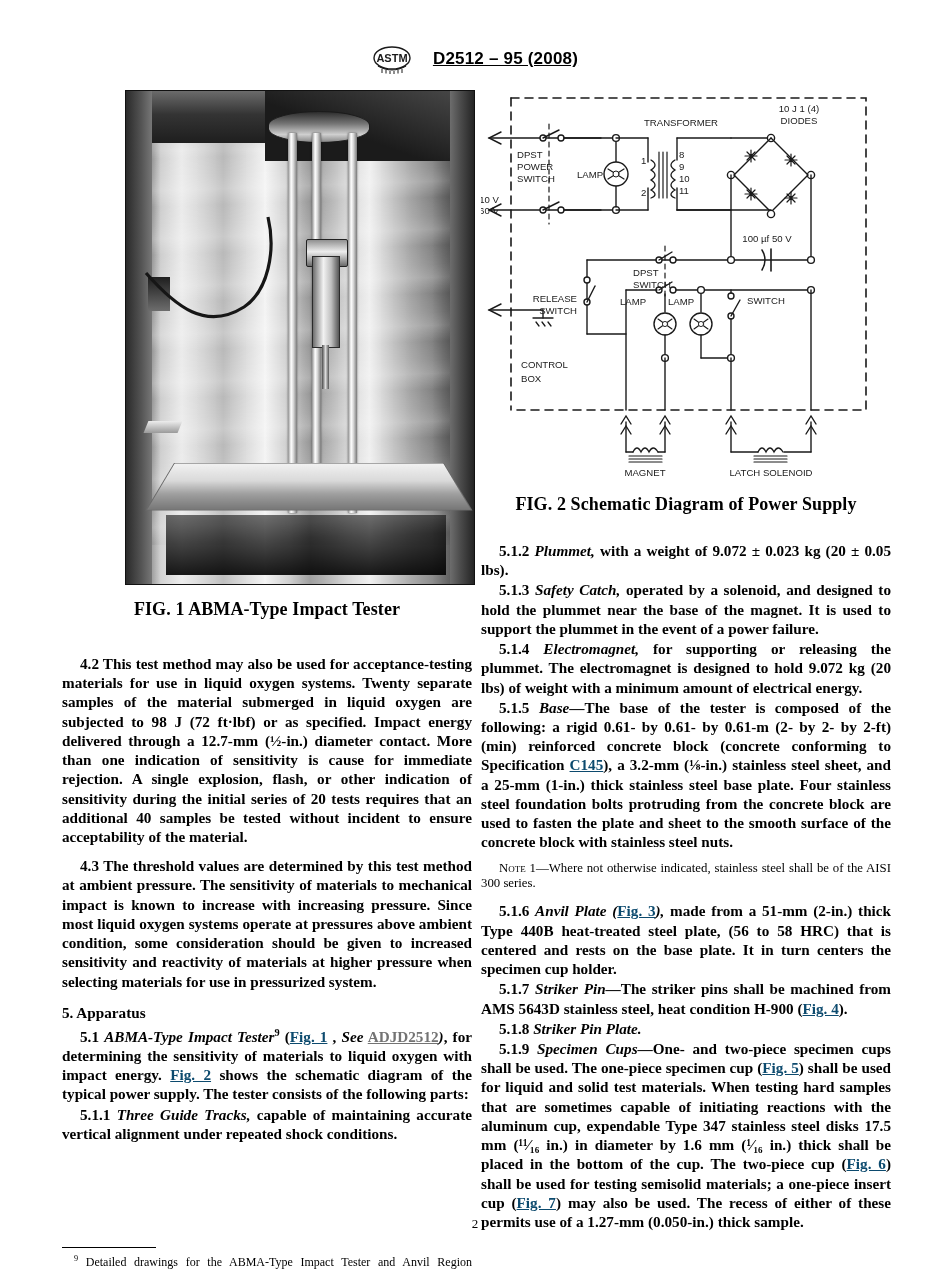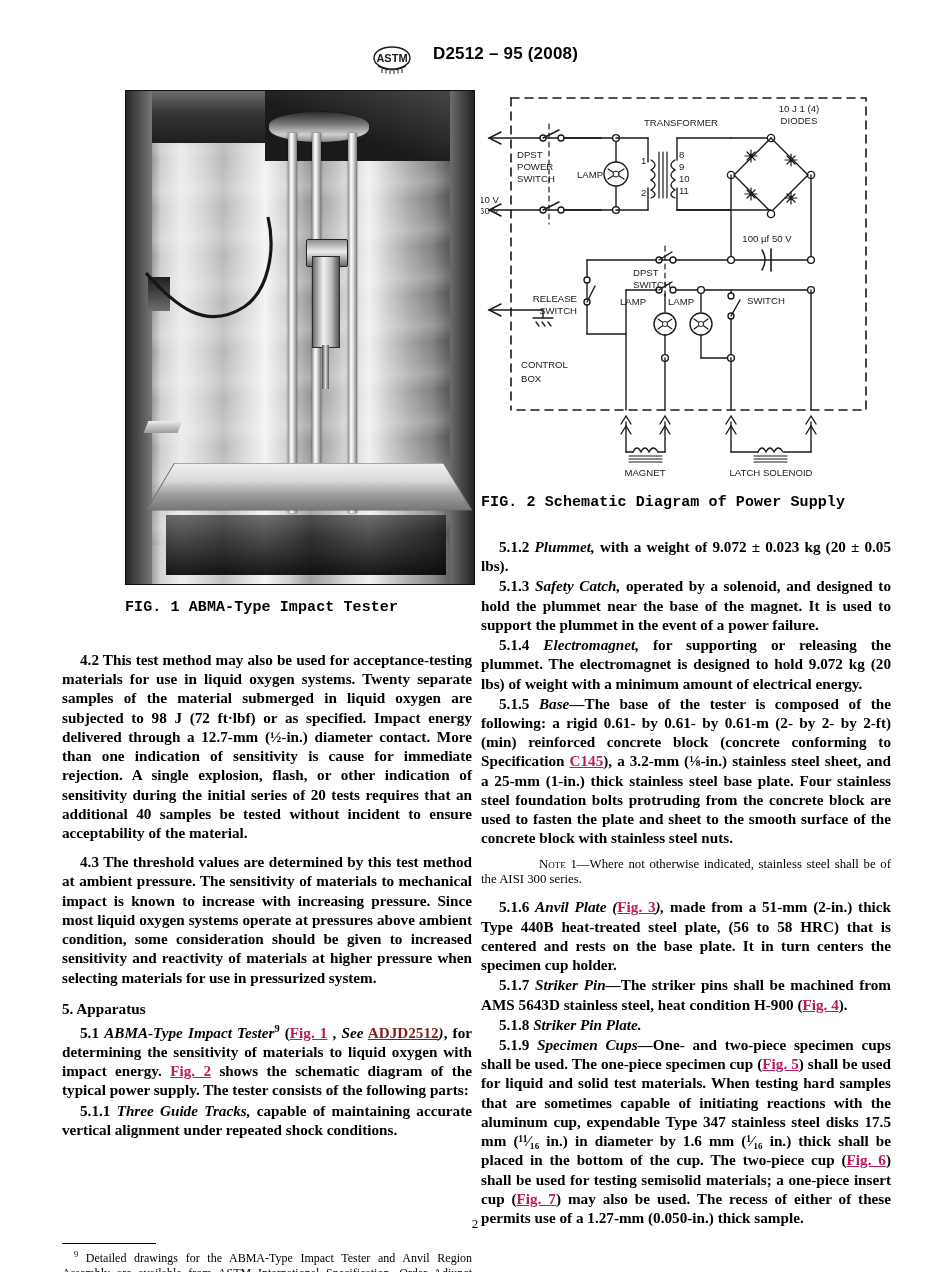--- a/index.html
+++ b/index.html
@@ -17,23 +17,24 @@
   }
 
   
   .page-header {
     position: absolute;
     top: 44px;
     left: 0;
     width: 950px;
     text-align: center;
     display: flex;
-    align-items: flex-start;
+    align-items: center;
     justify-content: center;
     gap: 21px;
+    text-decoration: underline;
   }
   .astm-logo {
     width: 40px;
     height: 30px;
     display: inline-block;
   }
   .header-title {
     font-family: "Liberation Sans", sans-serif;
     font-weight: bold;
     font-size: 17px;
@@ -182,23 +183,24 @@
   }
   .photo .smallclip {
     position: absolute;
     left: 20px; top: 330px;
     width: 34px; height: 12px;
     background: linear-gradient(180deg,#ededed,#9a9a9a);
     transform: skewX(-22deg);
   }
 
   .fig-caption {
-    font-family: Liberation Mono, monospace;
+    font-family: Liberation Serif, serif;
     font-weight: bold;
-    font-size: 15px;
+    font-size: 18px;
+    text-align: center;
     margin-top: 14px;
     letter-spacing: 0.1px;
   }
 
   
   p.body {
     font-size: 15.2px;
     line-height: 1.265;
     text-align: justify;
     text-justify: inter-word;
@@ -216,25 +218,24 @@
   }
   .note {
     font-size: 12.8px;
     line-height: 1.25;
     text-align: justify;
     margin: 9px 0 9px 0;
     text-indent: 18px;
   }
   .smallcaps {
     font-variant: small-caps;
-    margin-left: 40px;
   }
   i, em { font-style: italic; }
-  .red { color: #be185d; }
-  .blue { color: #7f1d1d; }
+  .red { color: #0c4a6e; }
+  .blue { color: #737373; }
   sup { font-size: 0.68em; vertical-align: super; line-height: 0; }
 
   
   .footnote-rule {
     width: 94px;
     height: 1px;
     background: #000;
     margin: 16px 0 7px 0;
   }
   .footnote {

